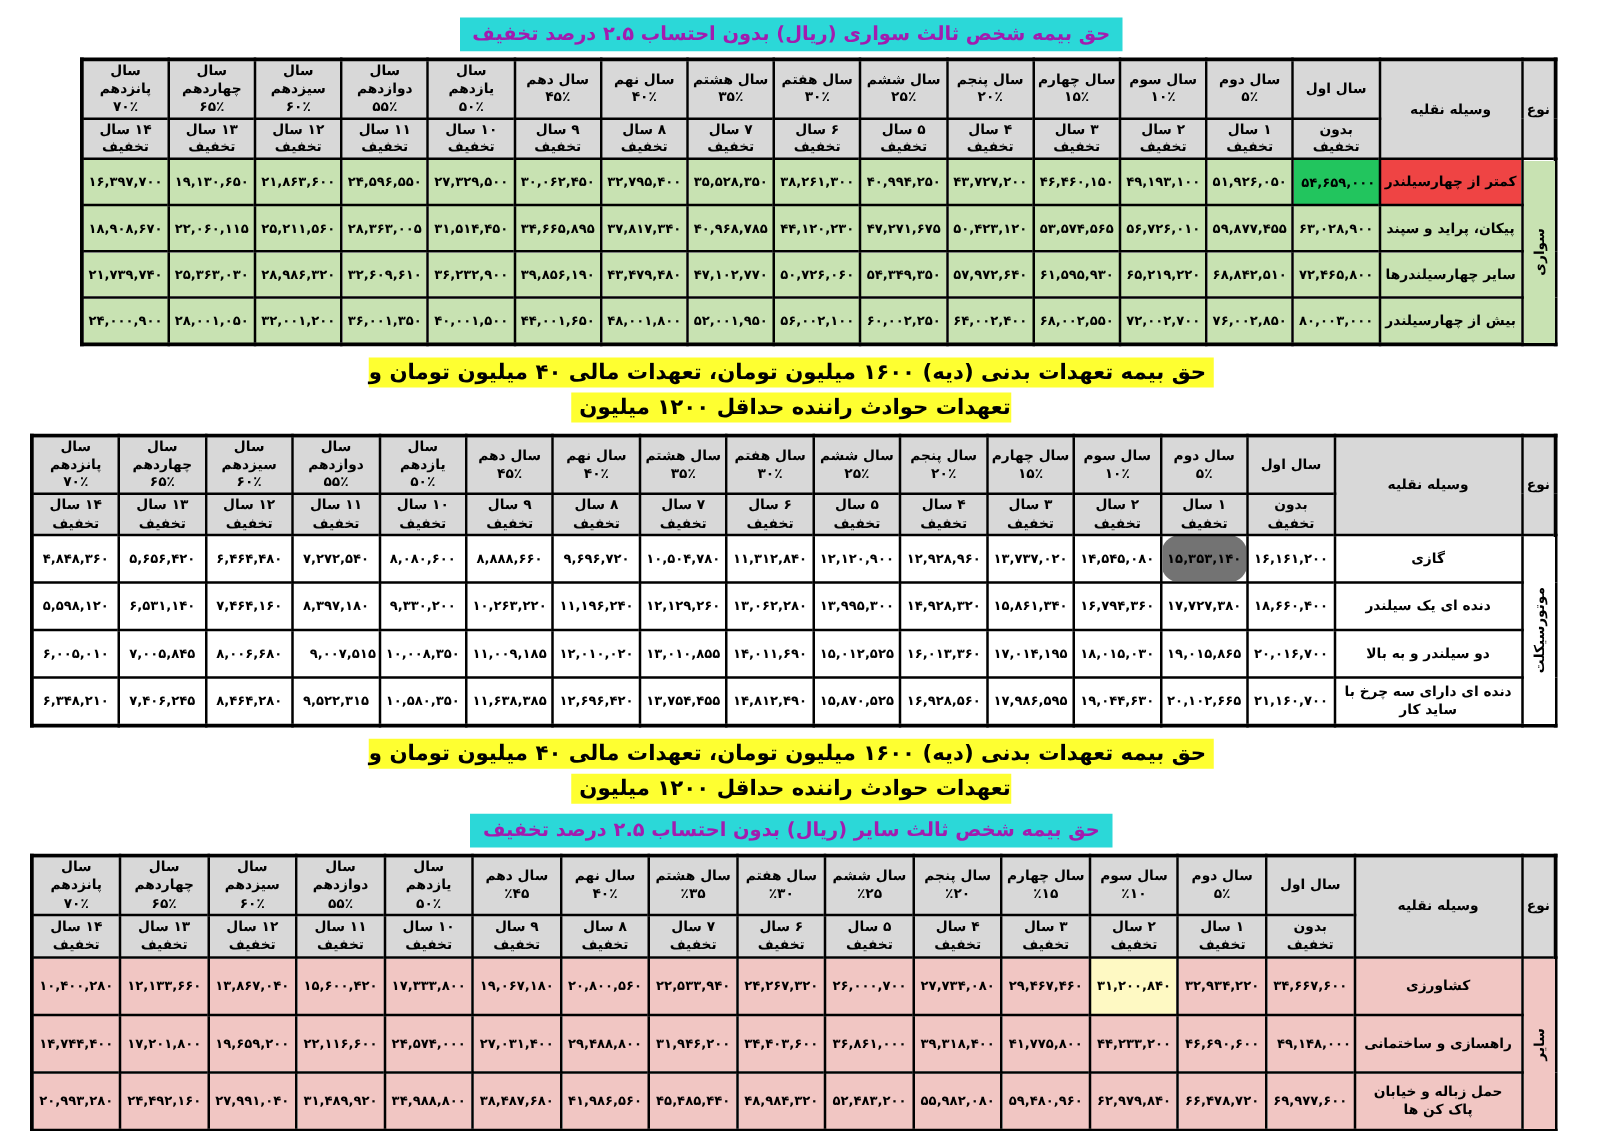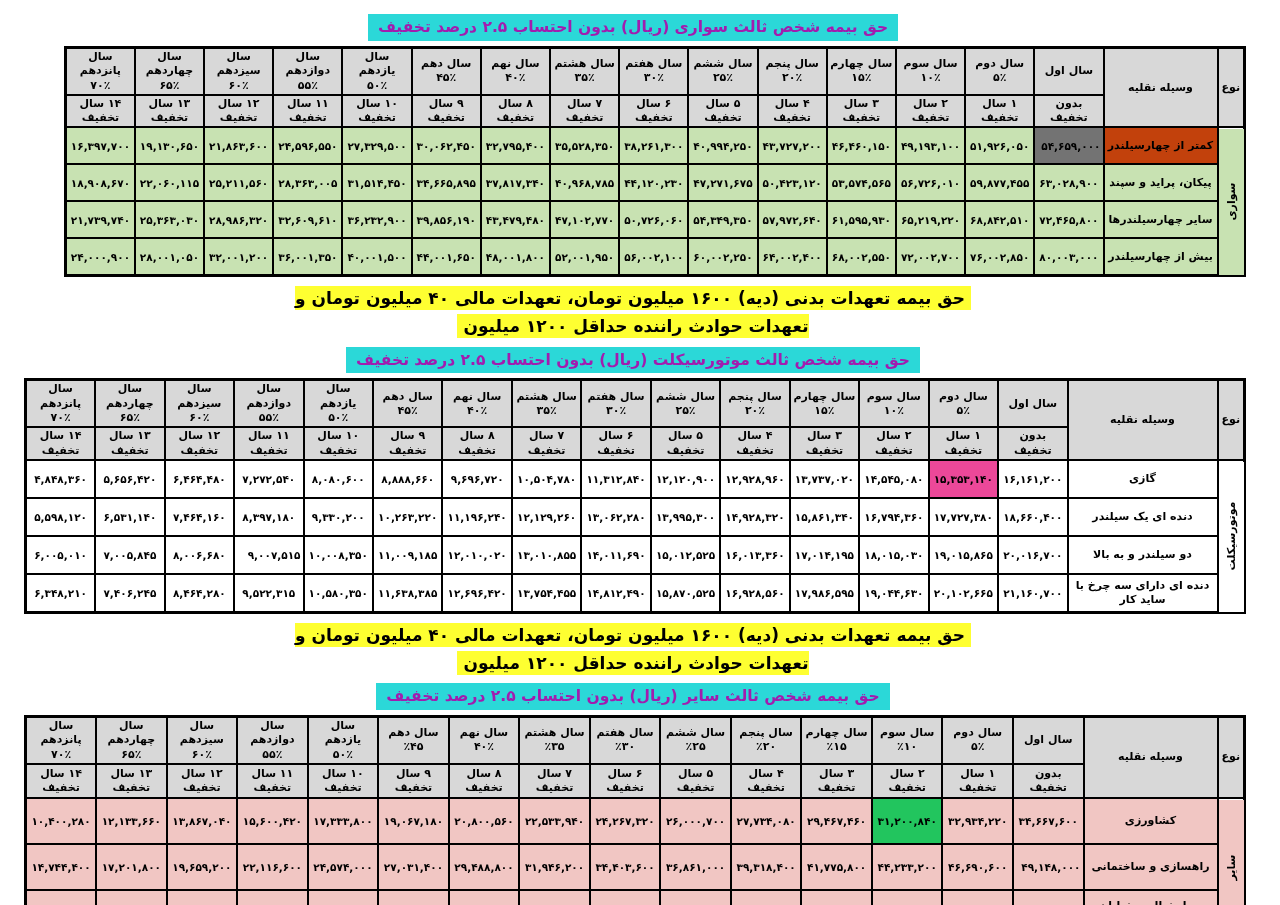--- a/index.html
+++ b/index.html
@@ -112,22 +112,22 @@
             <th class="disc-h">۱۰ سال تخفیف</th>
             <th class="disc-h">۱۱ سال تخفیف</th>
             <th class="disc-h">۱۲ سال تخفیف</th>
             <th class="disc-h">۱۳ سال تخفیف</th>
             <th class="disc-h">۱۴ سال تخفیف</th>
           </tr>
         </thead>
         <tbody>
           <tr>
             <td class="group" rowspan="4" style="background: rgb(200, 226, 178);">سواری</td>
-            <td class="veh" style="background: #c2410c; margin-top: 19px;">کمتر از چهارسیلندر</td>
-            <td class="val" style="background: #737373; padding-left: 31px;">۵۴,۶۵۹,۰۰۰</td>
+            <td class="veh" style="background: #ef4444; margin-top: 19px;">کمتر از چهارسیلندر</td>
+            <td class="val" style="background: #22c55e; padding-left: 31px;">۵۴,۶۵۹,۰۰۰</td>
             <td class="val" style="background: rgb(200, 226, 178);">۵۱,۹۲۶,۰۵۰</td>
             <td class="val" style="background: rgb(200, 226, 178);">۴۹,۱۹۳,۱۰۰</td>
             <td class="val" style="background: rgb(200, 226, 178);">۴۶,۴۶۰,۱۵۰</td>
             <td class="val" style="background: rgb(200, 226, 178);">۴۳,۷۲۷,۲۰۰</td>
             <td class="val" style="background: rgb(200, 226, 178);">۴۰,۹۹۴,۲۵۰</td>
             <td class="val" style="background: rgb(200, 226, 178);">۳۸,۲۶۱,۳۰۰</td>
             <td class="val" style="background: rgb(200, 226, 178);">۳۵,۵۲۸,۳۵۰</td>
             <td class="val" style="background: rgb(200, 226, 178);">۳۲,۷۹۵,۴۰۰</td>
             <td class="val" style="background: rgb(200, 226, 178);">۳۰,۰۶۲,۴۵۰</td>
             <td class="val" style="background: rgb(200, 226, 178);">۲۷,۳۲۹,۵۰۰</td>
@@ -193,23 +193,20 @@
         </tbody>
       </table>
     <div class="note-wrap">
       <div class="note-box">
         <span class="yellow-note">حق بیمه تعهدات بدنی (دیه) ۱۶۰۰ میلیون تومان، تعهدات مالی ۴۰ میلیون تومان و تعهدات حوادث راننده حداقل ۱۲۰۰ میلیون</span>
       </div>
     </div>
   </section>
 
   <section>
-    <div class="title-wrap">
-      <span class="cyan-title">حق بیمه شخص ثالث موتورسیکلت (ریال) بدون احتساب ۲.۵ درصد تخفیف</span>
-    </div>
     <table class="rates t1">
         <colgroup>
           <col class="c-type">
           <col class="c-veh">
           <col>
           <col>
           <col>
           <col>
           <col>
           <col>
@@ -273,21 +270,21 @@
             <th class="disc-h">۱۲ سال تخفیف</th>
             <th class="disc-h">۱۳ سال تخفیف</th>
             <th class="disc-h">۱۴ سال تخفیف</th>
           </tr>
         </thead>
         <tbody>
           <tr>
             <td class="group" rowspan="4" style="background: rgb(255, 255, 255);">موتورسیکلت</td>
             <td class="veh" style="background: rgb(255, 255, 255);">گازی</td>
             <td class="val" style="background: rgb(255, 255, 255); margin-left: 13px;">۱۶,۱۶۱,۲۰۰</td>
-            <td class="val" style="background: #ec4899;">۱۵,۳۵۳,۱۴۰</td>
+            <td class="val" style="background: #737373; border-radius: 15px;">۱۵,۳۵۳,۱۴۰</td>
             <td class="val" style="background: rgb(255, 255, 255);">۱۴,۵۴۵,۰۸۰</td>
             <td class="val" style="background: rgb(255, 255, 255);">۱۳,۷۳۷,۰۲۰</td>
             <td class="val" style="background: rgb(255, 255, 255);">۱۲,۹۲۸,۹۶۰</td>
             <td class="val" style="background: rgb(255, 255, 255);">۱۲,۱۲۰,۹۰۰</td>
             <td class="val" style="background: rgb(255, 255, 255);">۱۱,۳۱۲,۸۴۰</td>
             <td class="val" style="background: rgb(255, 255, 255);">۱۰,۵۰۴,۷۸۰</td>
             <td class="val" style="background: rgb(255, 255, 255);">۹,۶۹۶,۷۲۰</td>
             <td class="val" style="background: rgb(255, 255, 255);">۸,۸۸۸,۶۶۰</td>
             <td class="val" style="background: rgb(255, 255, 255);">۸,۰۸۰,۶۰۰</td>
             <td class="val" style="background: rgb(255, 255, 255);">۷,۲۷۲,۵۴۰</td>
@@ -426,21 +423,21 @@
             <th class="disc-h">۱۳ سال تخفیف</th>
             <th class="disc-h">۱۴ سال تخفیف</th>
           </tr>
         </thead>
         <tbody>
           <tr>
             <td class="group" rowspan="3" style="background: rgb(241, 198, 195);">سایر</td>
             <td class="veh" style="background: rgb(241, 198, 195);">کشاورزی</td>
             <td class="val" style="background: rgb(241, 198, 195);">۳۴,۶۶۷,۶۰۰</td>
             <td class="val" style="background: rgb(241, 198, 195);">۳۲,۹۳۴,۲۲۰</td>
-            <td class="val" style="background: #22c55e;">۳۱,۲۰۰,۸۴۰</td>
+            <td class="val" style="background: #fef9c3;">۳۱,۲۰۰,۸۴۰</td>
             <td class="val" style="background: rgb(241, 198, 195);">۲۹,۴۶۷,۴۶۰</td>
             <td class="val" style="background: rgb(241, 198, 195);">۲۷,۷۳۴,۰۸۰</td>
             <td class="val" style="background: rgb(241, 198, 195);">۲۶,۰۰۰,۷۰۰</td>
             <td class="val" style="background: rgb(241, 198, 195);">۲۴,۲۶۷,۳۲۰</td>
             <td class="val" style="background: rgb(241, 198, 195);">۲۲,۵۳۳,۹۴۰</td>
             <td class="val" style="background: rgb(241, 198, 195);">۲۰,۸۰۰,۵۶۰</td>
             <td class="val" style="background: rgb(241, 198, 195);">۱۹,۰۶۷,۱۸۰</td>
             <td class="val" style="background: rgb(241, 198, 195);">۱۷,۳۳۳,۸۰۰</td>
             <td class="val" style="background: rgb(241, 198, 195);">۱۵,۶۰۰,۴۲۰</td>
             <td class="val" style="background: rgb(241, 198, 195);">۱۳,۸۶۷,۰۴۰</td>

